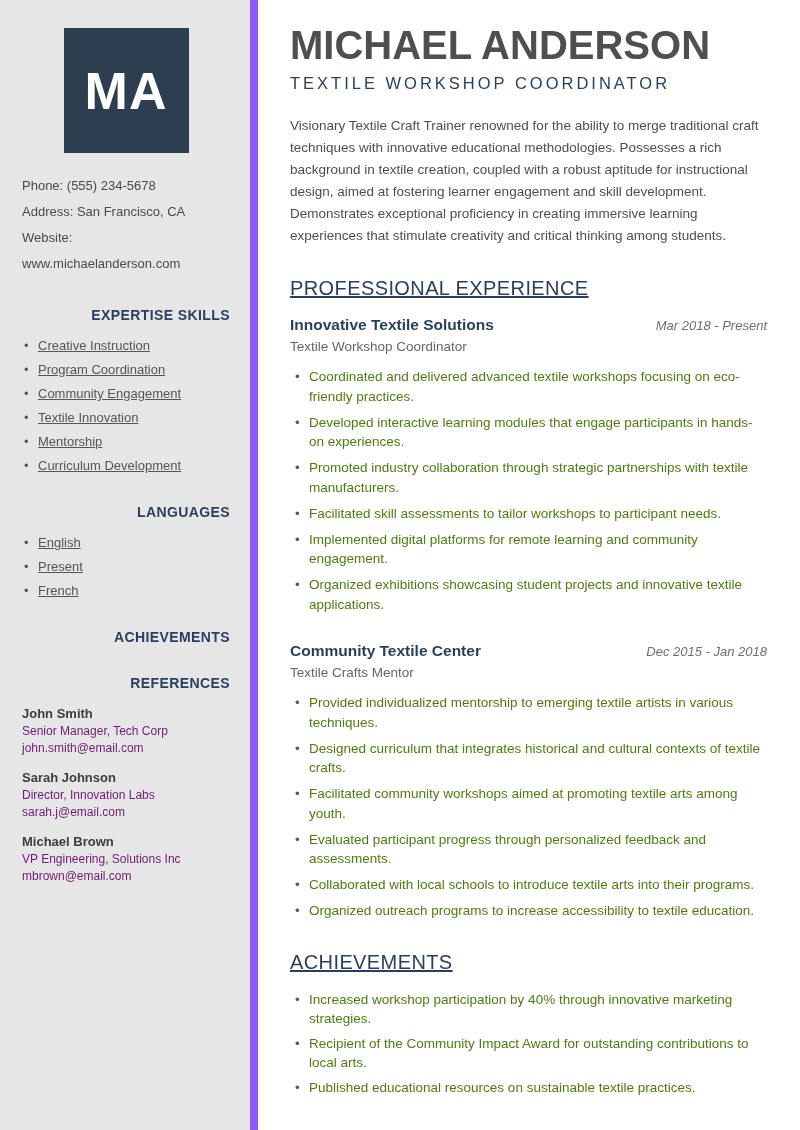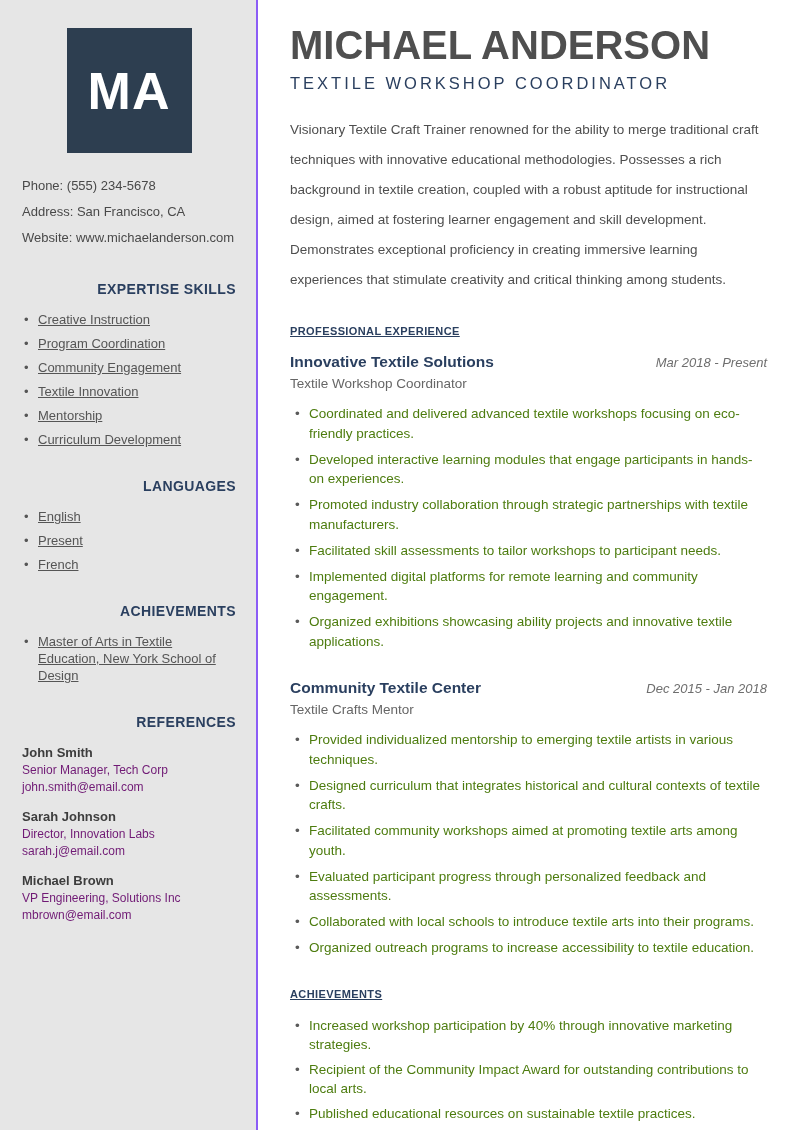--- a/index.html
+++ b/index.html
@@ -9,21 +9,21 @@
     display: flex;
     background: #ffffff;
     font-family: "Liberation Sans", sans-serif;
     overflow: hidden;
   }
 
   
   .sidebar {
     width: 258px; min-width: 258px;
     background: var(--sidebar-bg, #e6e6e6);
-    border-right: 2px solid #8b5cf6;
+    border-right: 8px solid #8b5cf6;
     padding: 28px 20px 36px 22px;
   }
   .avatar {
     width: 125px; height: 125px;
     margin: 0 auto;
     background: var(--avatar-bg, #2d3e50);
     color: #ffffff;
     display: flex; align-items: center; justify-content: center;
     font-size: 52px; font-weight: bold; letter-spacing: 1px;
   }
@@ -69,25 +69,25 @@
     line-height: 42px;
   }
   .job-title {
     margin: 8px 0 0;
     font-size: 16.5px; font-weight: normal;
     color: var(--accent, #2a3f5f);
     letter-spacing: 3px;
   }
   .summary {
     margin: 22px 0 0;
-    font-size: 13.5px; line-height: 30px;
+    font-size: 13.5px; line-height: 22px;
     color: #4e4e4e;
   }
   .content h3 {
-    font-size: 11px; font-weight: bold;
+    font-size: 20px; font-weight: normal;
     color: var(--accent, #2a3f5f);
     text-decoration: underline;
     letter-spacing: 0.4px;
     margin: 30px 0 16px;
   }
   .job { margin-bottom: 28px; }
   .job:last-child { margin-bottom: 0; }
   .job-head {
     display: flex; justify-content: space-between; align-items: baseline;
   }
@@ -144,23 +144,20 @@
     </ul>
 
     <h3>LANGUAGES</h3>
     <ul class="side-list">
       <li>English</li>
       <li>Present</li>
       <li>French</li>
     </ul>
 
     <h3>ACHIEVEMENTS</h3>
-    <ul class="side-list">
-      <li>Master of Arts in Textile Education, New York School of Design</li>
-    </ul>
 
     <h3>REFERENCES</h3>
     <div class="ref">
       <div class="ref-name">John Smith</div>
       <div class="ref-role">Senior Manager, Tech Corp</div>
       <div class="ref-email">john.smith@email.com</div>
     </div>
     <div class="ref">
       <div class="ref-name">Sarah Johnson</div>
       <div class="ref-role">Director, Innovation Labs</div>
@@ -186,21 +183,21 @@
           <span class="job-company">Innovative Textile Solutions</span>
           <span class="job-dates">Mar 2018 - Present</span>
         </div>
         <div class="job-role">Textile Workshop Coordinator</div>
         <ul class="main-list">
           <li>Coordinated and delivered advanced textile workshops focusing on eco-friendly practices.</li>
           <li>Developed interactive learning modules that engage participants in hands-on experiences.</li>
           <li>Promoted industry collaboration through strategic partnerships with textile manufacturers.</li>
           <li>Facilitated skill assessments to tailor workshops to participant needs.</li>
           <li>Implemented digital platforms for remote learning and community engagement.</li>
-          <li>Organized exhibitions showcasing ability projects and innovative textile applications.</li>
+          <li>Organized exhibitions showcasing student projects and innovative textile applications.</li>
         </ul>
       </div>
 
       <div class="job">
         <div class="job-head">
           <span class="job-company">Community Textile Center</span>
           <span class="job-dates">Dec 2015 - Jan 2018</span>
         </div>
         <div class="job-role">Textile Crafts Mentor</div>
         <ul class="main-list">

